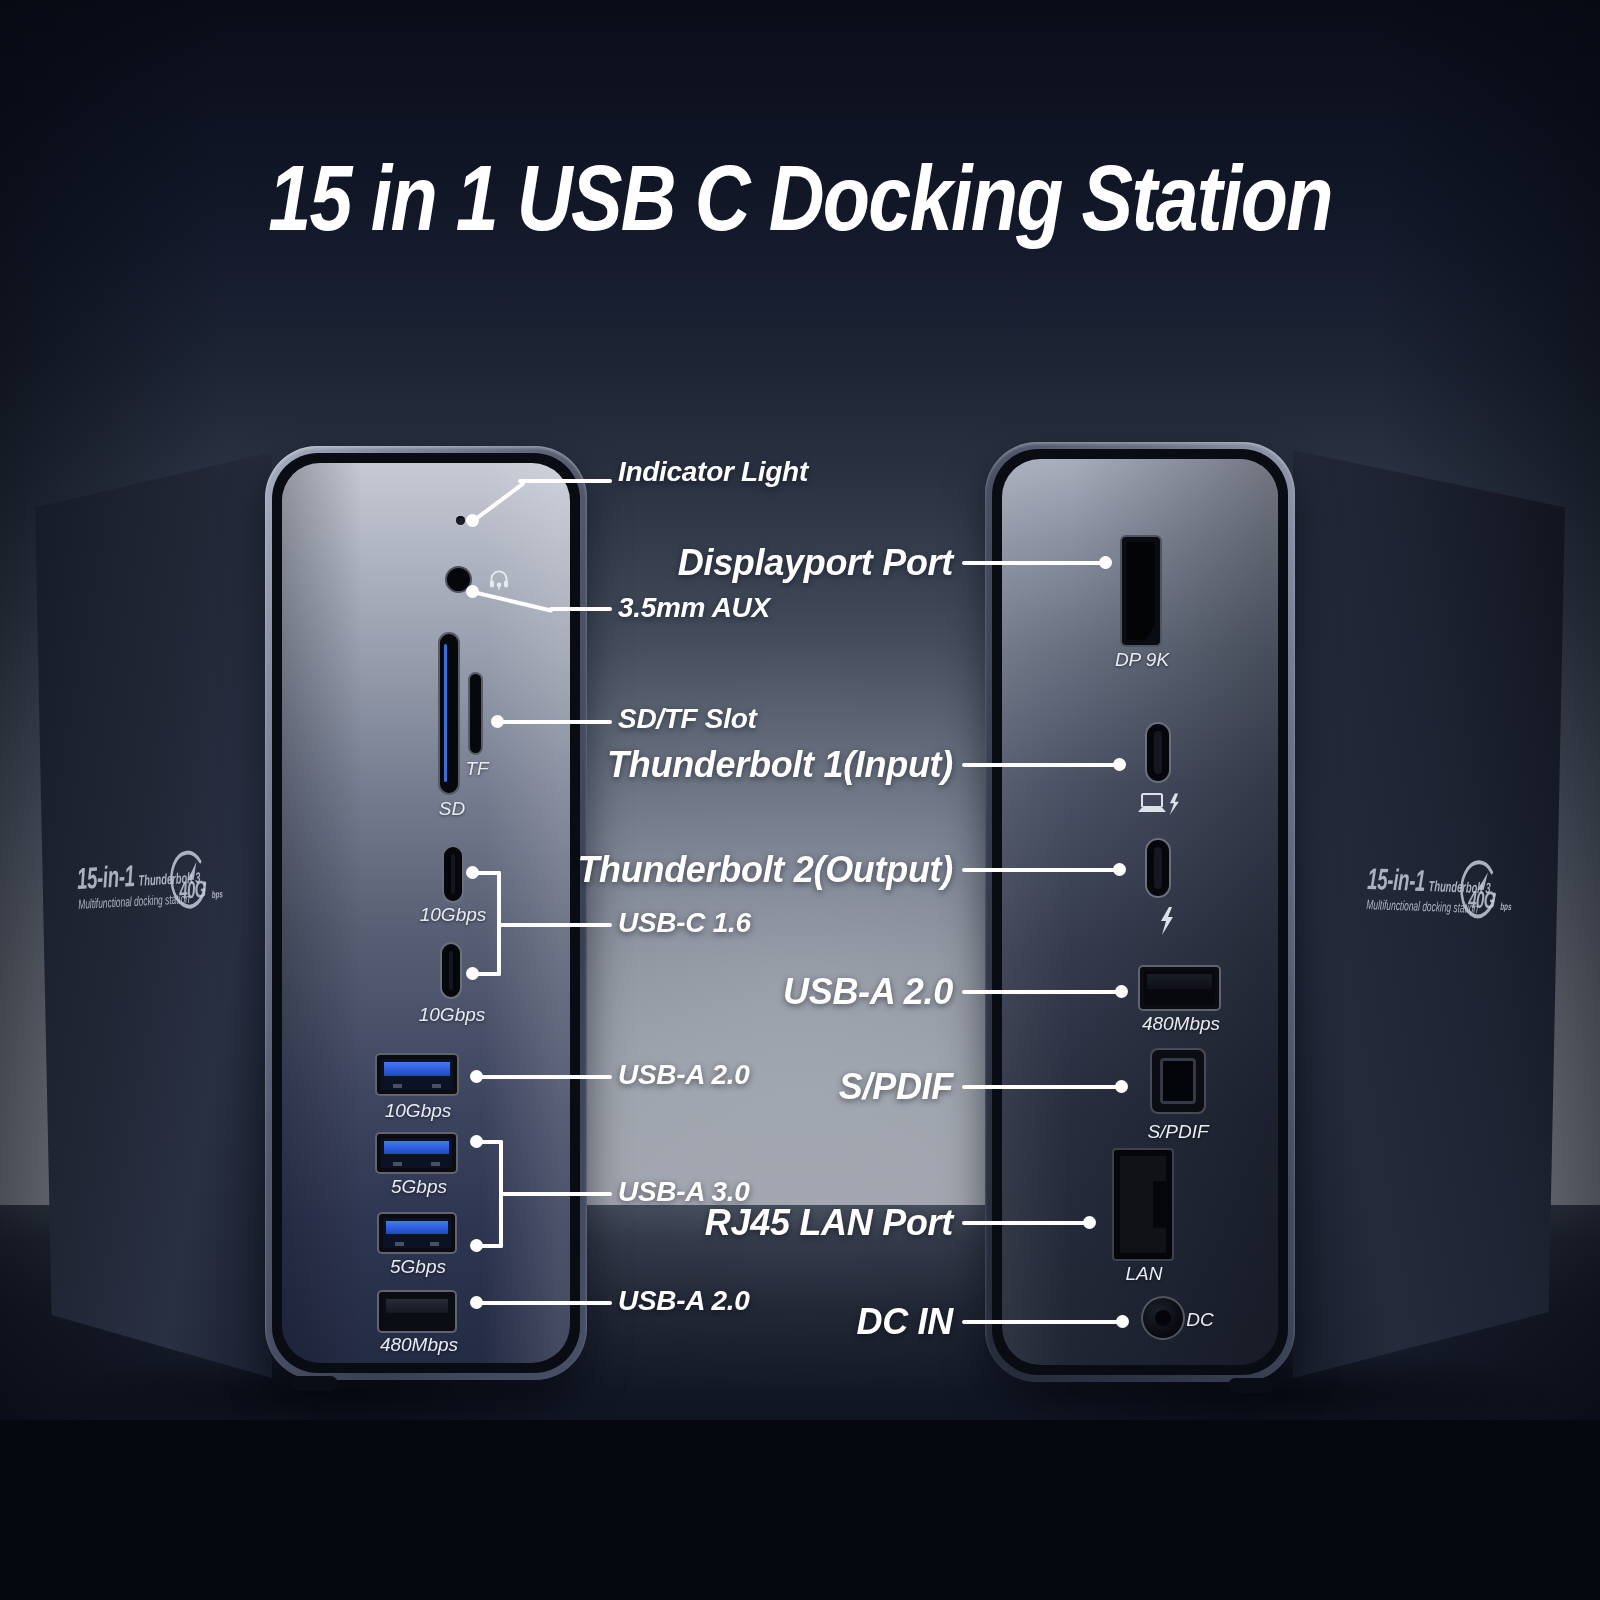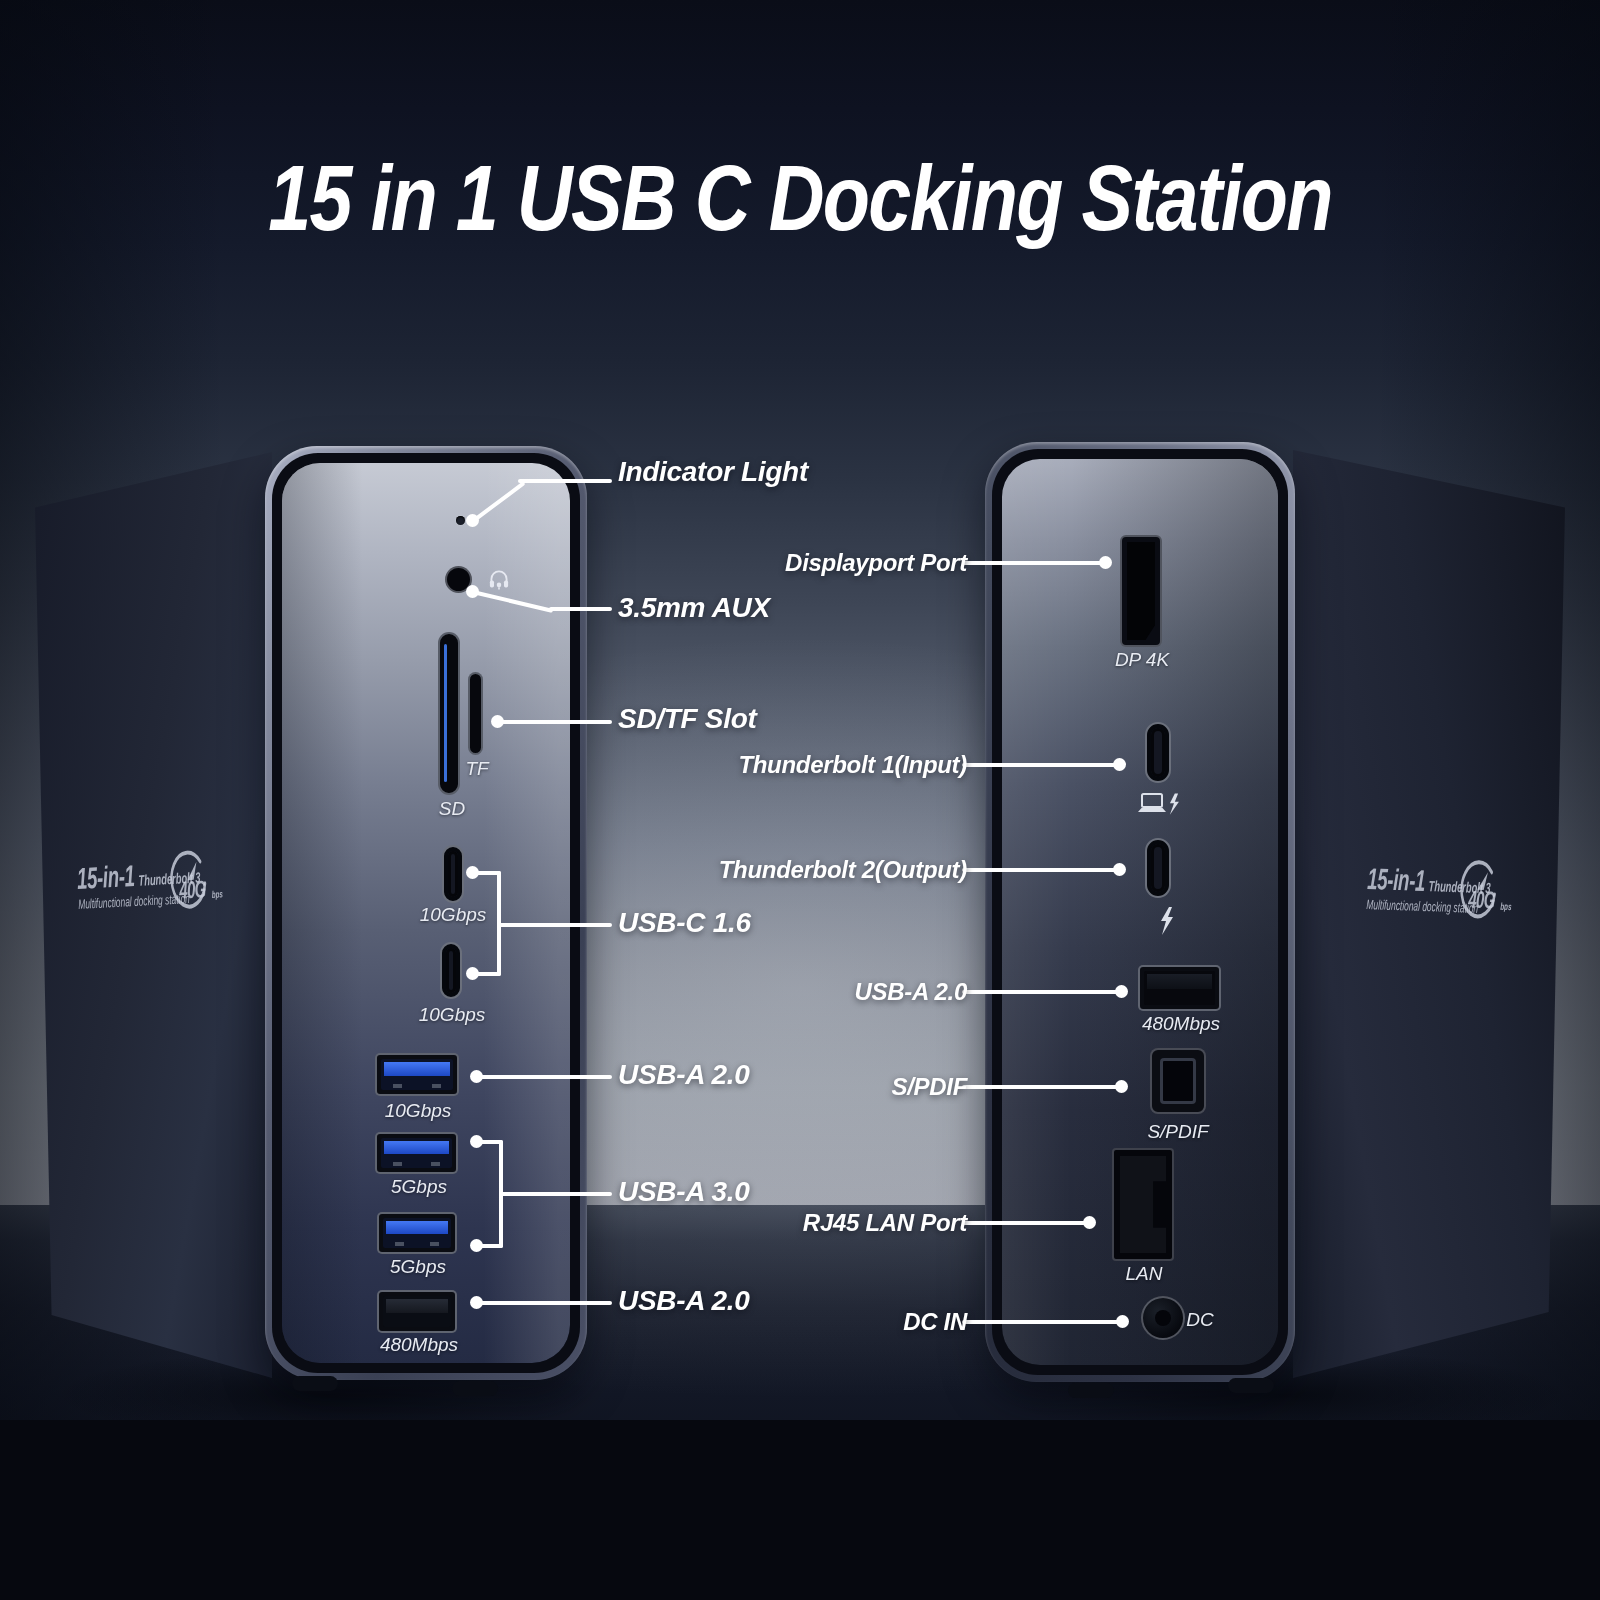--- a/index.html
+++ b/index.html
@@ -31,21 +31,21 @@
   .face{position:absolute;inset:17px;border-radius:38px;overflow:hidden;}
   .face-sheen{position:absolute;inset:0;border-radius:38px;}
   .foot{position:absolute;width:46px;height:15px;border-radius:8px;background:#0a0d15;}
   
   .ln{position:absolute;height:4px;background:#fff;border-radius:2px;transform-origin:0 50%;}
   .lnv{position:absolute;width:4px;background:#fff;border-radius:2px;}
   .dot{position:absolute;width:13px;height:13px;border-radius:50%;background:#fff;}
   
   .callL{position:absolute;left:618px;font-size:28px;line-height:34px;font-weight:bold;color:#fff;
     white-space:nowrap;letter-spacing:-.3px;text-shadow:0 2px 6px rgba(5,8,15,.5);}
-  .callR{position:absolute;right:633px;font-size:24px;line-height:34px;font-weight:bold;color:#fff;
+  .callR{position:absolute;right:647px;font-size:36px;line-height:34px;font-weight:bold;color:#fff;
     text-align:right;white-space:nowrap;letter-spacing:-.3px;text-shadow:0 2px 6px rgba(5,8,15,.5);}
   
   .plabel{position:absolute;font-size:19px;color:#e8ebf2;white-space:nowrap;
     transform:translateX(-50%);text-shadow:0 1px 3px rgba(5,8,15,.6);}
   .usbc{position:absolute;background:#05070c;border:2px solid rgba(175,183,200,.6);border-radius:13px;}
   .usbc::after{content:"";position:absolute;inset:4px;border-radius:9px;background:#141722;
     box-shadow:inset 0 0 0 3px #05060a;}
   .usba{position:absolute;background:#0a0c12;border:2px solid rgba(180,188,205,.5);border-radius:5px;}
   .usba .inner{position:absolute;inset:4px;background:#0c1226;border-radius:2px;overflow:hidden;}
   .usba .tongue{position:absolute;left:3px;right:3px;top:3px;height:44%;
@@ -202,21 +202,21 @@
       <div class="gap"></div>
       <div class="face" style="background:linear-gradient(180deg,#a8adbb 0%,#8a90a0 9%,#687080 21%,#4a5164 36%,#353b4d 54%,#282d3e 72%,#202533 100%);">
         <div class="face-sheen" style="background:linear-gradient(90deg,rgba(255,255,255,.07) 0%,rgba(255,255,255,0) 25%,rgba(5,8,14,.32) 96%);"></div>
       </div>
 
       <div style="position:absolute;left:135px;top:93px;width:42px;height:112px;background:#0a0c13;
                   border:2px solid rgba(185,192,208,.4);border-radius:6px;">
         <div style="position:absolute;inset:5px;background:#030406;
                     clip-path:polygon(0 0,100% 0,100% 85%,66% 100%,0 100%);"></div>
       </div>
-      <span class="plabel" style="left:157px;top:207px;">DP 4K</span>
+      <span class="plabel" style="left:157px;top:207px;">DP 9K</span>
 
       <div class="usbc" style="left:160px;top:280px;width:26px;height:61px;"></div>
       <svg class="icon" style="left:148px;top:349px;" width="52" height="30" viewBox="0 0 52 30">
         <rect x="9" y="3" width="20" height="13" rx="1.5" fill="none" stroke="#dde1ea" stroke-width="2"></rect>
         <path d="M5 21 h28 l-3.5 -4 h-21 z" fill="#dde1ea"></path>
         <path d="M42 2 L36 14 h5 L36 28 L47 12 h-5 L46 2 Z" fill="#dde1ea" transform="scale(.82) translate(9,1)"></path>
       </svg>
 
       <div class="usbc" style="left:160px;top:396px;width:26px;height:60px;"></div>
       <svg class="icon" style="left:172px;top:464px;" width="20" height="30" viewBox="0 0 20 30">

